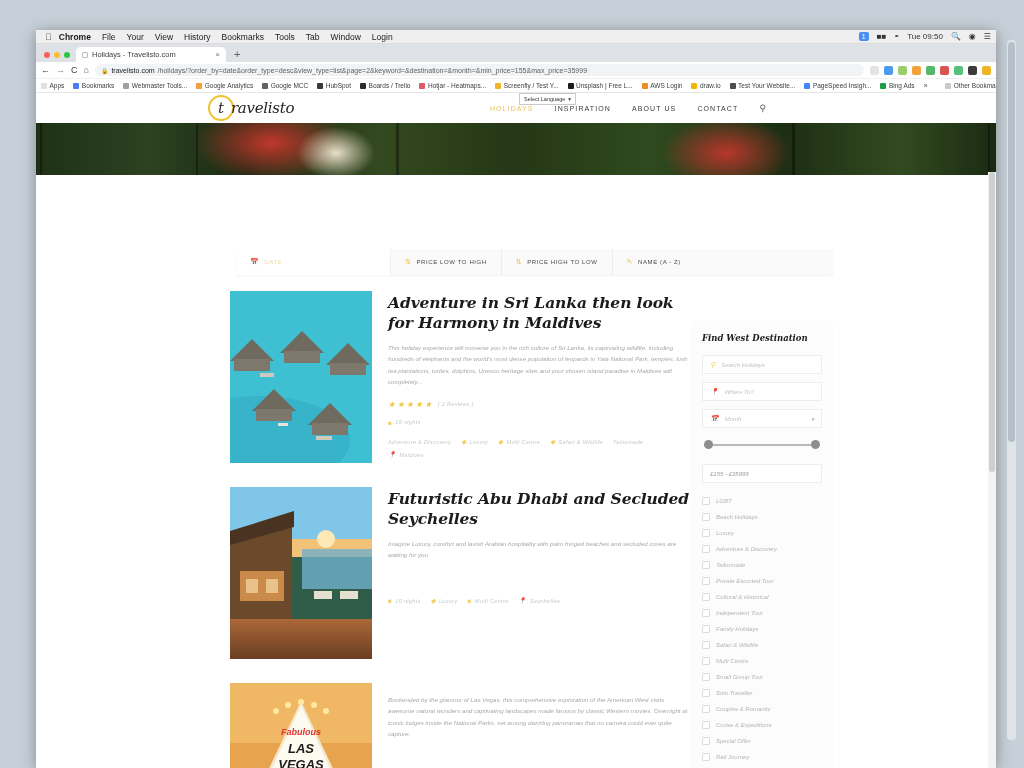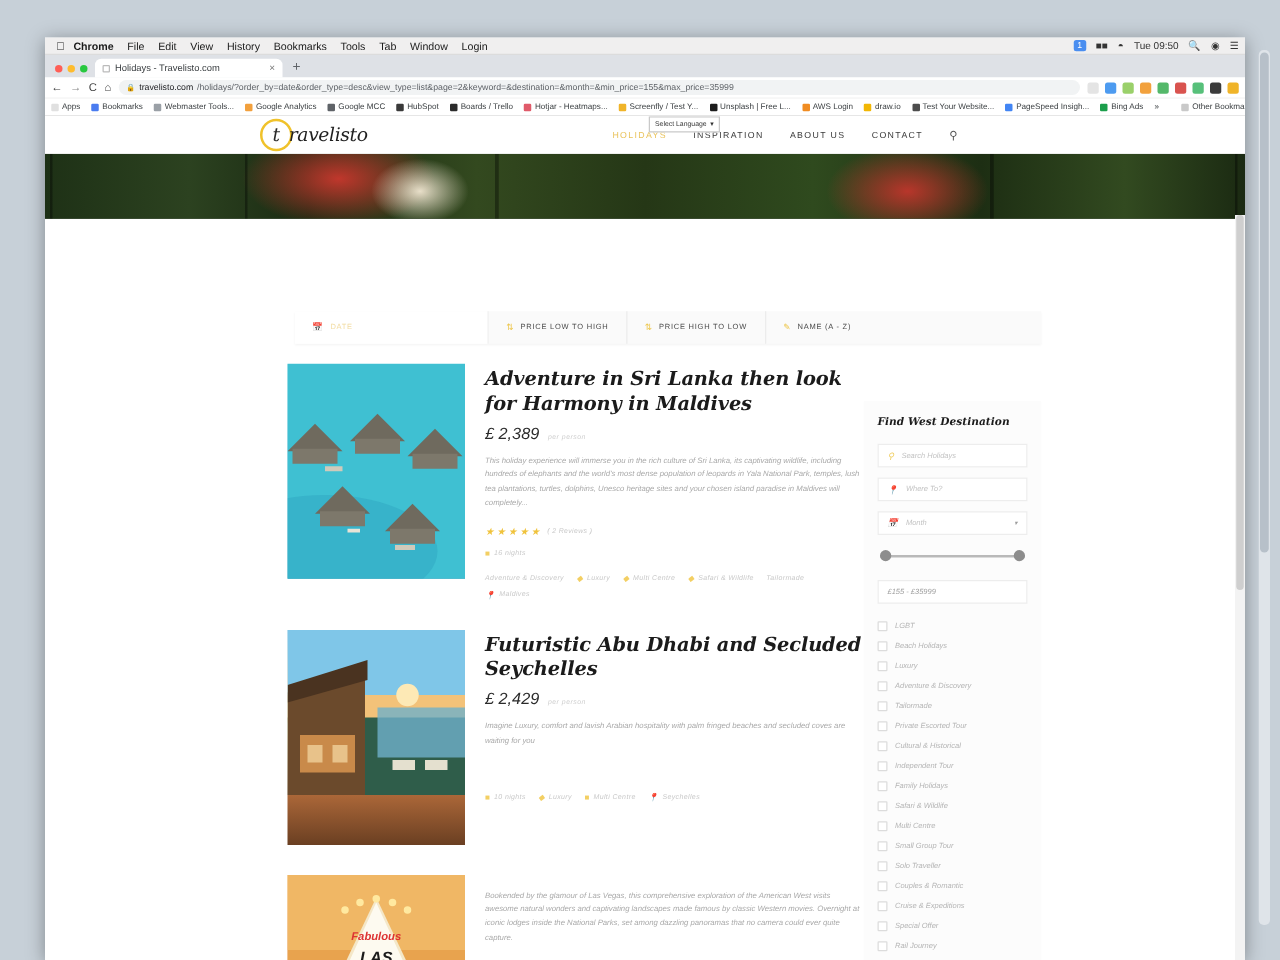--- a/index.html
+++ b/index.html
@@ -167,21 +167,21 @@
 <body>
 
 <div id="desktop">
 
   <div id="window">
 
     <div class="menubar">
       <span class="apple"></span>
       <span class="mi bold">Chrome</span>
       <span class="mi">File</span>
-      <span class="mi">Edit</span>
+      <span class="mi">Your</span>
       <span class="mi">View</span>
       <span class="mi">History</span>
       <span class="mi">Bookmarks</span>
       <span class="mi">Tools</span>
       <span class="mi">Tab</span>
       <span class="mi">Window</span>
       <span class="mi">Login</span>
       <span class="right">
         <span class="chip">1</span>
         <span class="mb-ico">■■</span>
@@ -368,24 +368,20 @@
                   <polygon points="100,112 122,134 78,134"></polygon>
                     <rect x="82" y="132" width="36" height="12" fill="#7d786b"></rect>
                 </g>
                 <rect x="30" y="82" width="14" height="4" fill="#cfcabb"></rect>
                 <rect x="86" y="145" width="16" height="4" fill="#cfcabb"></rect>
                 <rect x="48" y="132" width="10" height="3" fill="#e8e3d6"></rect>
               </svg>
             </div>
             <div class="cardbody">
               <div class="ctitle">Adventure in Sri Lanka then look for Harmony in Maldives</div>
-              <div class="cprice">
-                <span>£ 2,389</span>
-                <span class="pp">per person</span>
-              </div>
               <div class="cdesc">This holiday experience will immerse you in the rich culture of Sri Lanka, its captivating wildlife, including hundreds of elephants and the world's most dense population of leopards in Yala National Park, temples, lush tea plantations, turtles, dolphins, Unesco heritage sites and your chosen island paradise in Maldives will completely...</div>
               <div class="stars">
                 <span>★</span>
                   <span>★</span>
                   <span>★</span>
                   <span>★</span>
                   <span>★</span>
                 <span class="rv">( 2 Reviews )</span>
               </div>
               <div class="tagrow nights">
@@ -435,24 +431,20 @@
                 <polygon points="0,44 64,24 64,40 0,58" fill="#4a3320"></polygon>
                 <rect x="10" y="84" width="44" height="30" fill="#c98a4a"></rect>
                 <rect x="16" y="92" width="12" height="14" fill="#e8c28a"></rect>
                 <rect x="36" y="92" width="12" height="14" fill="#e8c28a"></rect>
                 <rect x="84" y="104" width="18" height="8" fill="#e4e0cf"></rect>
                 <rect x="110" y="104" width="18" height="8" fill="#e4e0cf"></rect>
               </svg>
             </div>
             <div class="cardbody">
               <div class="ctitle">Futuristic Abu Dhabi and Secluded Seychelles</div>
-              <div class="cprice">
-                <span>£ 2,429</span>
-                <span class="pp">per person</span>
-              </div>
               <div class="cdesc">Imagine Luxury, comfort and lavish Arabian hospitality with palm fringed beaches and secluded coves are waiting for you</div>
               <div class="tagrow" style="margin-top:36px">
                 <span class="tag">
                     <span class="ti">■</span>
                     <span>10 nights</span>
                   </span>
                 <span class="tag">
                     <span class="ti">◆</span>
                     <span>Luxury</span>
                   </span>

